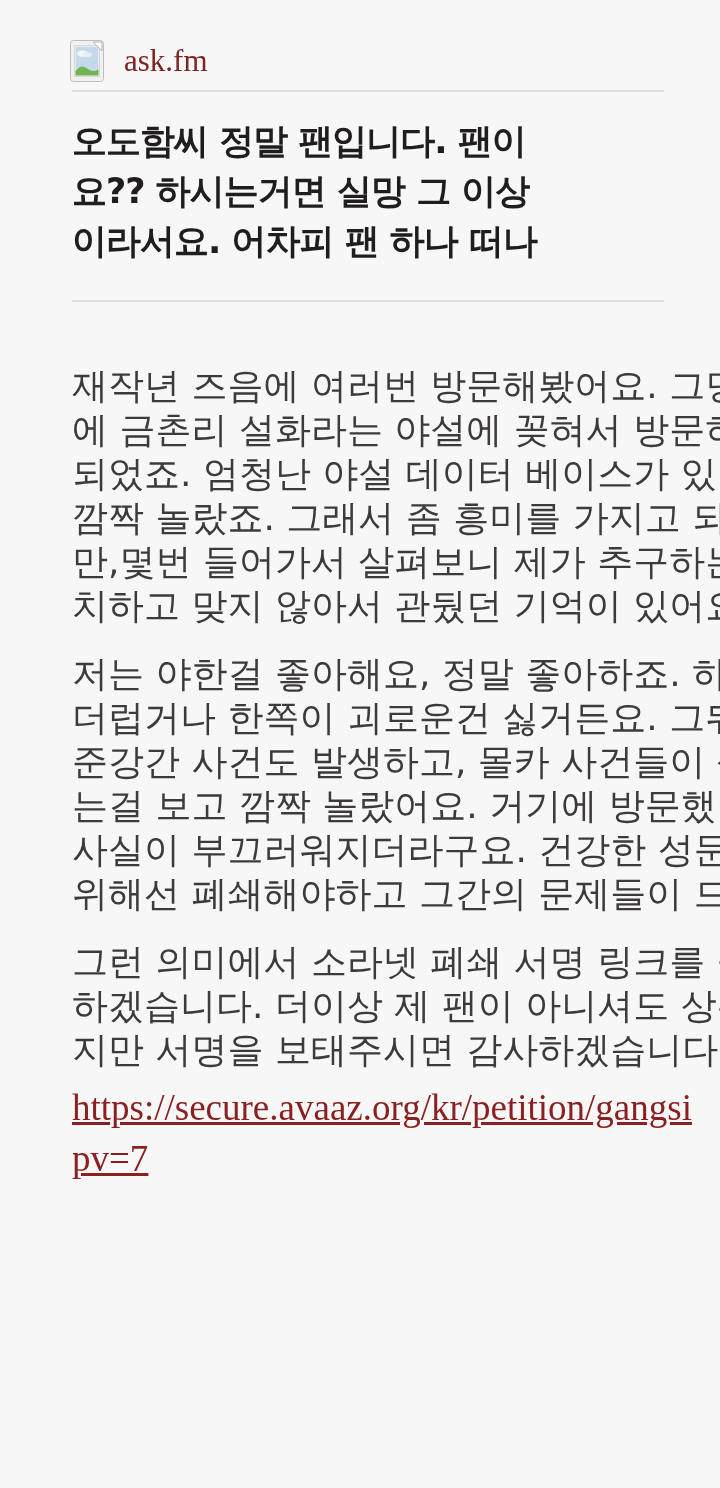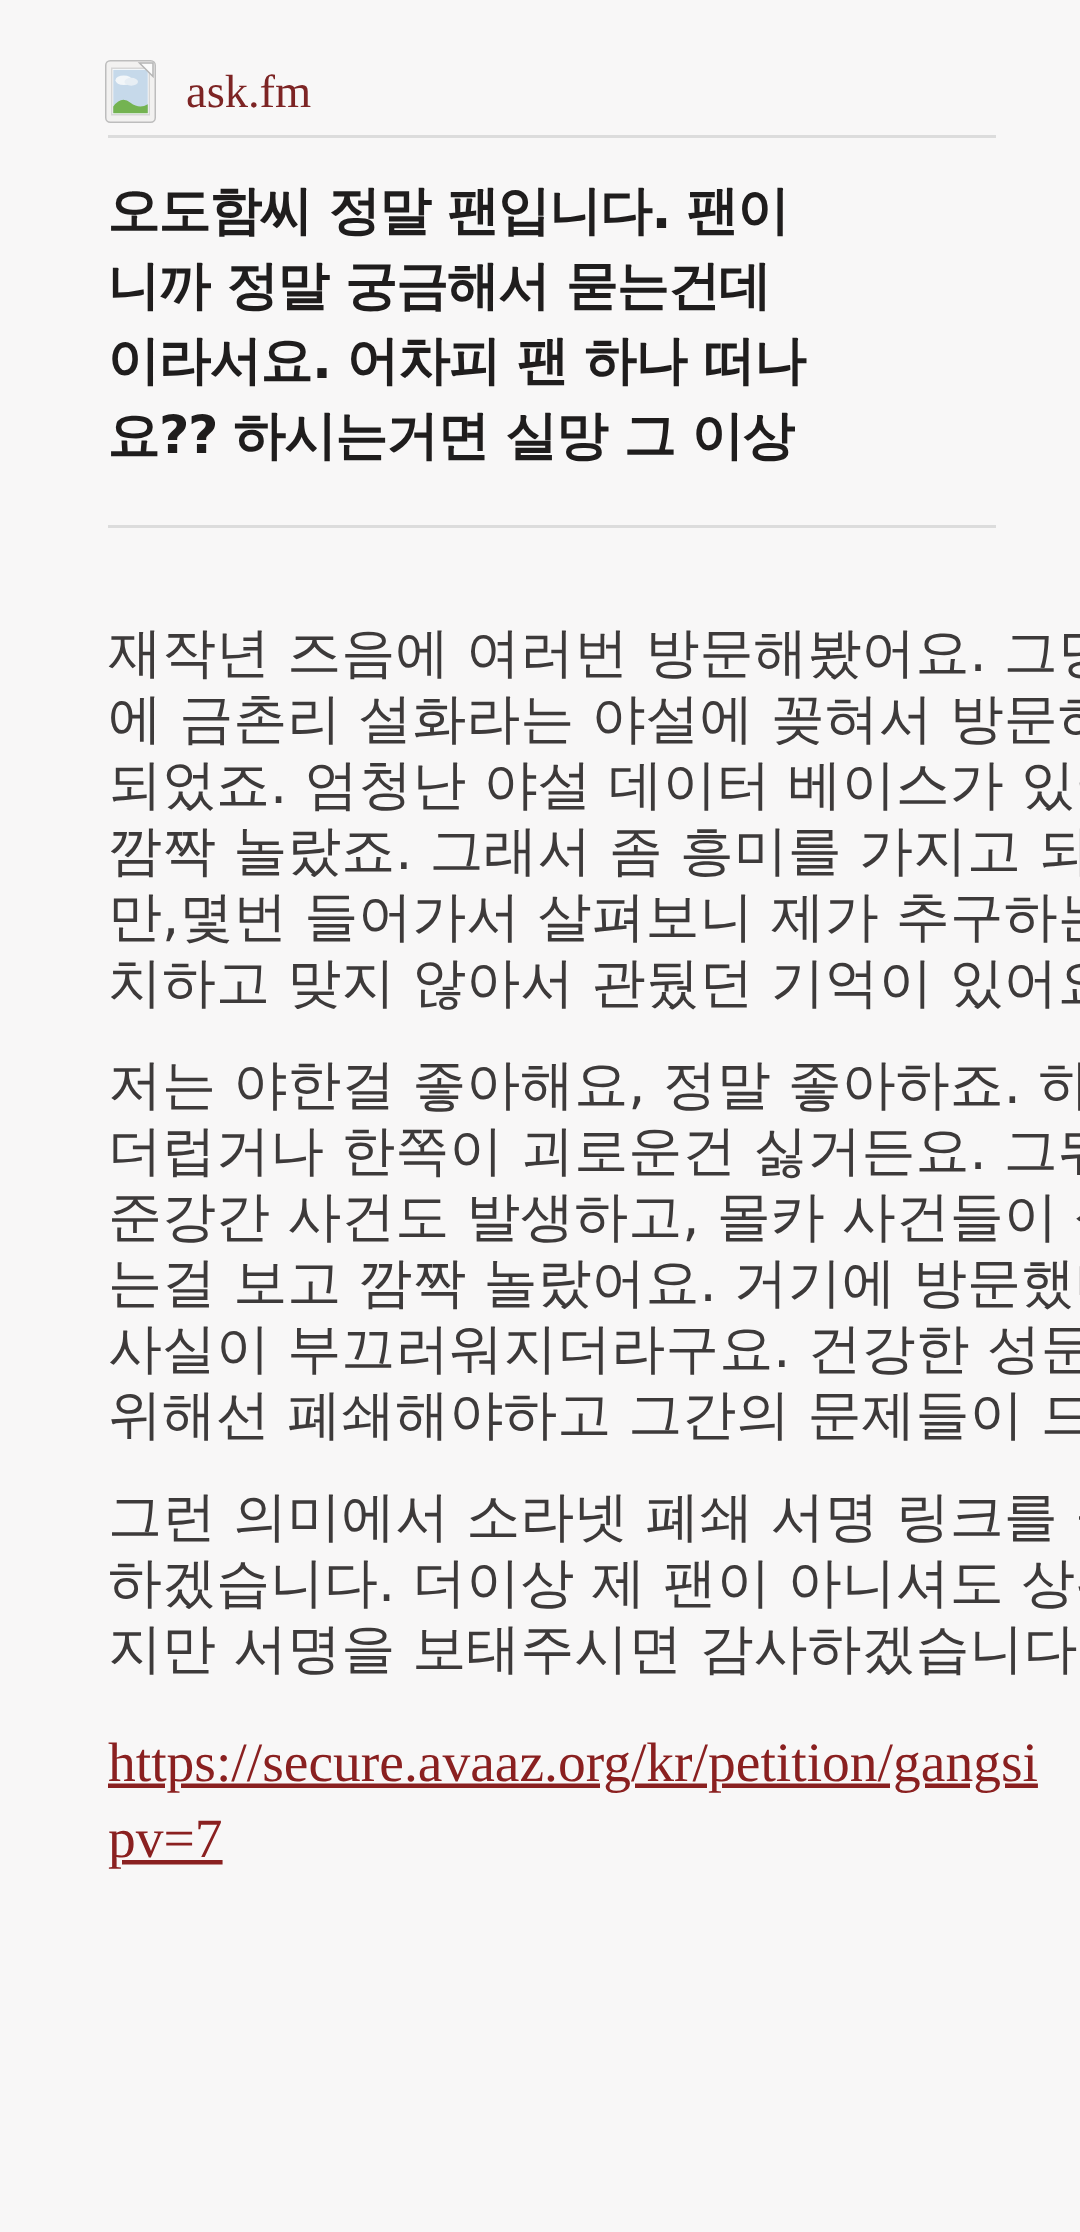--- a/index.html
+++ b/index.html
@@ -55,21 +55,21 @@
     line-height: 44px;
     color: #3d3a3a;
   }
   .para { margin: 0; }
   .para + .para { margin-top: 24px; }
   .answer .line { white-space: nowrap; }
 
   
   .petition-link {
     display: block;
-    margin-top: 28px;
+    margin-top: 10px;
     font-family: "Liberation Serif", "DejaVu Serif", serif;
     font-size: 37px;
     line-height: 51px;
     color: #8a2020;
     text-decoration: underline;
     text-decoration-color: #8a2020;
     cursor: pointer;
   }
   .petition-link .line { white-space: nowrap; }
 
@@ -92,23 +92,22 @@
         <path d="M23 2 L32 2 L32 11 L28 7 Z" fill="#fbfbfb" stroke="#b5b5b5" stroke-width="1"></path>
       </svg>
     </span>
     <a class="site-label">ask.fm</a>
   </div>
 
   <div class="divider divider-1"></div>
 
   <section class="question">
     <div class="line">오도함씨 정말 팬입니다. 팬이</div>
-    <div class="line">니까 정말 궁금해서 묻는건데</div>
+    <div class="line">요?? 하시는거면 실망 그 이상</div>
     <div class="line">이라서요. 어차피 팬 하나 떠나</div>
-    <div class="line">요?? 하시는거면 실망 그 이상</div>
   </section>
 
   <div class="divider divider-2"></div>
 
   <section class="answer">
 
     <div class="para">
       <div class="line">재작년 즈음에 여러번 방문해봤어요. 그당시</div>
       <div class="line">에 금촌리 설화라는 야설에 꽂혀서 방문하게</div>
       <div class="line">되었죠. 엄청난 야설 데이터 베이스가 있어서</div>

